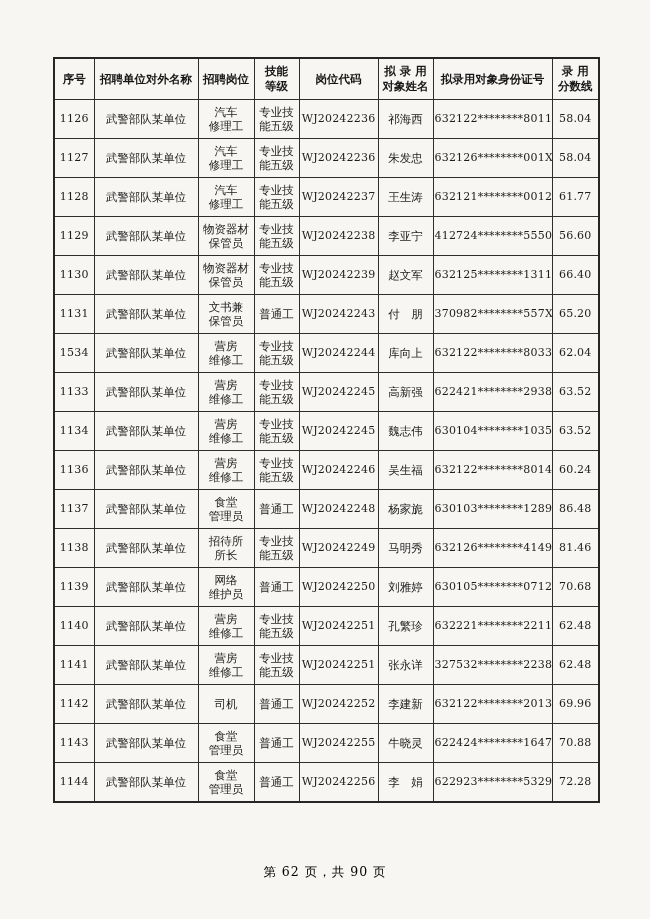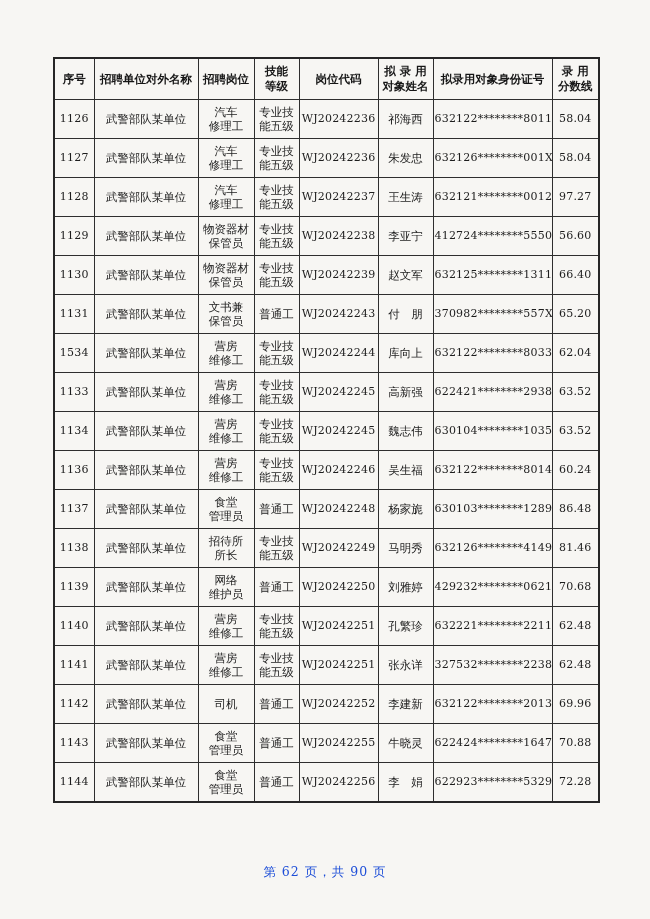--- a/index.html
+++ b/index.html
@@ -57,21 +57,21 @@
     font-size: 11px;
     letter-spacing: 0.2px;
   }
   .page-footer {
     position: absolute;
     left: 0;
     top: 864px;
     width: 650px;
     text-align: center;
     font-size: 12.5px;
-    color: #1d4ed8;
+    color: #000000;
     letter-spacing: 1px;
   }
 </style>
 </head>
 <body>
 
 <div class="sheet" data-name="document-page">
 
   <table class="score-table" data-name="recruitment-score-table">
     <colgroup>
@@ -127,21 +127,21 @@
         <tr data-name="table-row">
           <td data-name="cell-seq">1128</td>
           <td data-name="cell-unit">武警部队某单位</td>
           <td data-name="cell-position">汽车
 修理工</td>
           <td data-name="cell-skill">专业技
 能五级</td>
           <td data-name="cell-code">WJ20242237</td>
           <td data-name="cell-name">王生涛</td>
           <td data-name="cell-id">632121********0012</td>
-          <td data-name="cell-score">97.27</td>
+          <td data-name="cell-score">61.77</td>
         </tr>
         <tr data-name="table-row">
           <td data-name="cell-seq">1129</td>
           <td data-name="cell-unit">武警部队某单位</td>
           <td data-name="cell-position">物资器材
 保管员</td>
           <td data-name="cell-skill">专业技
 能五级</td>
           <td data-name="cell-code">WJ20242238</td>
           <td data-name="cell-name">李亚宁</td>
@@ -243,21 +243,21 @@
           <td data-name="cell-score">81.46</td>
         </tr>
         <tr data-name="table-row">
           <td data-name="cell-seq">1139</td>
           <td data-name="cell-unit">武警部队某单位</td>
           <td data-name="cell-position">网络
 维护员</td>
           <td data-name="cell-skill">普通工</td>
           <td data-name="cell-code">WJ20242250</td>
           <td data-name="cell-name">刘雅婷</td>
-          <td data-name="cell-id">429232********0621</td>
+          <td data-name="cell-id">630105********0712</td>
           <td data-name="cell-score">70.68</td>
         </tr>
         <tr data-name="table-row">
           <td data-name="cell-seq">1140</td>
           <td data-name="cell-unit">武警部队某单位</td>
           <td data-name="cell-position">营房
 维修工</td>
           <td data-name="cell-skill">专业技
 能五级</td>
           <td data-name="cell-code">WJ20242251</td>

